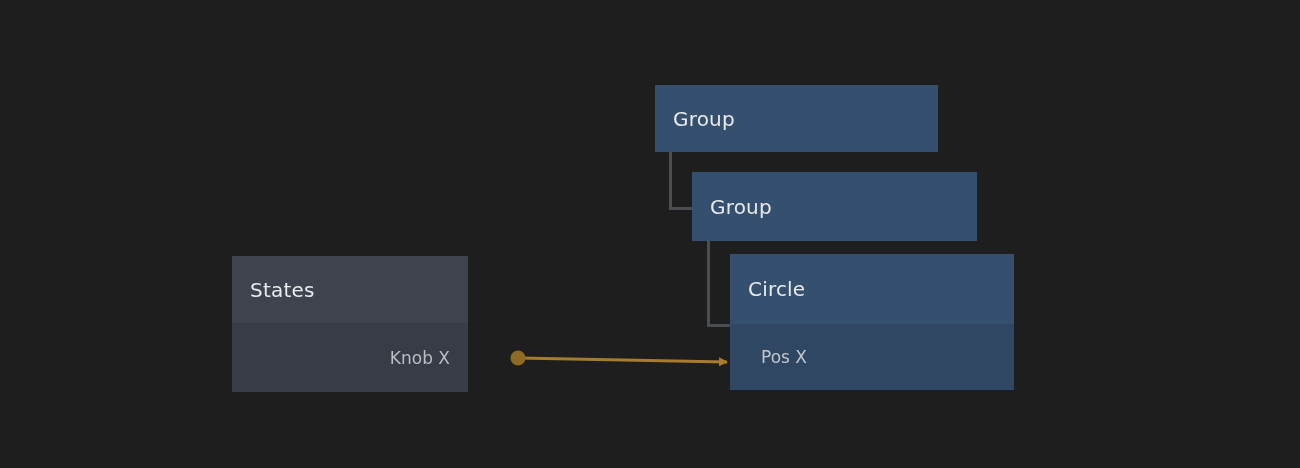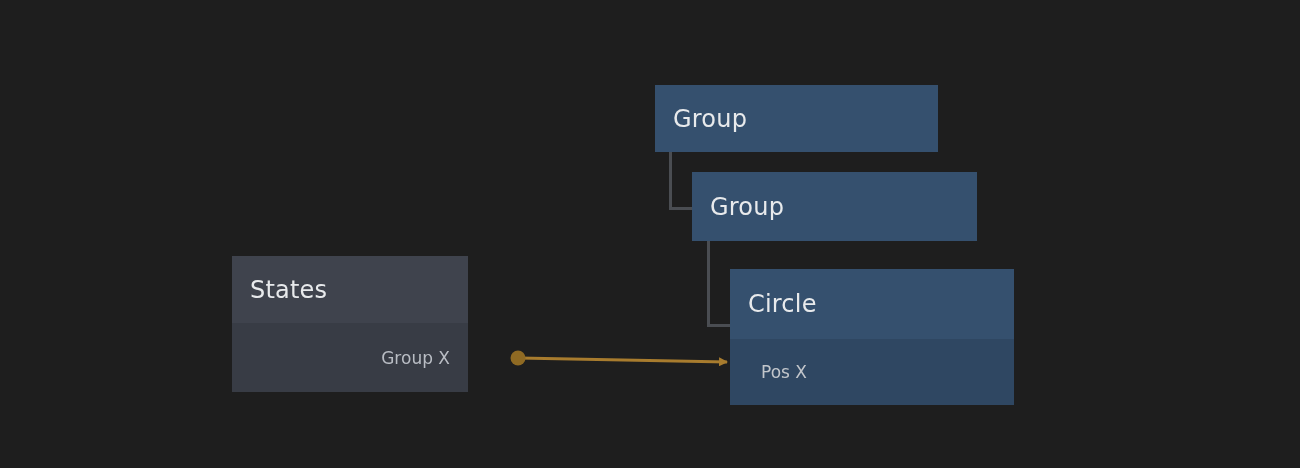--- a/index.html
+++ b/index.html
@@ -22,21 +22,21 @@
     box-sizing: border-box;
     display: flex;
     flex-direction: column;
   }
   .node-header {
     display: flex;
     align-items: center;
     box-sizing: border-box;
   }
   .node-title {
-    font-size: 24px;
+    font-size: 20px;
     letter-spacing: 0.2px;
     color: #e8eaec;
     padding-left: 18px;
     white-space: nowrap;
   }
   .node-body {
     flex: 1 1 auto;
     display: flex;
     align-items: center;
     box-sizing: border-box;
@@ -105,38 +105,38 @@
       <span class="node-title">Group</span>
     </div>
   </div>
 
   <div class="node blue flat" style="left:692px; top:172px; width:285px; height:69px;">
     <div class="node-header" style="height:69px;">
       <span class="node-title">Group</span>
     </div>
   </div>
 
-  <div class="node blue" style="left:730px; top:269px; width:284px; height:136px;">
+  <div class="node blue" style="left:730px; top:254px; width:284px; height:136px;">
     <div class="node-header" style="height:70px;">
       <span class="node-title">Circle</span>
     </div>
     <div class="node-body">
       <div class="port-row in">
         <span class="port-label">Pos X</span>
       </div>
     </div>
   </div>
 
   <div class="node gray" style="left:232px; top:256px; width:236px; height:136px;">
     <div class="node-header" style="height:67px;">
       <span class="node-title">States</span>
     </div>
     <div class="node-body">
       <div class="port-row out">
-        <span class="port-label">Group X</span>
+        <span class="port-label">Knob X</span>
       </div>
     </div>
   </div>
 
   <svg id="links" viewBox="0 0 1300 468">
     <defs>
       <marker id="arrow-right" markerWidth="9" markerHeight="9" refX="8" refY="4.5" orient="auto" markerUnits="userSpaceOnUse">
         <path d="M0,0 L9,4.5 L0,9 z" fill="#a87c2e"></path>
       </marker>
     </defs>

